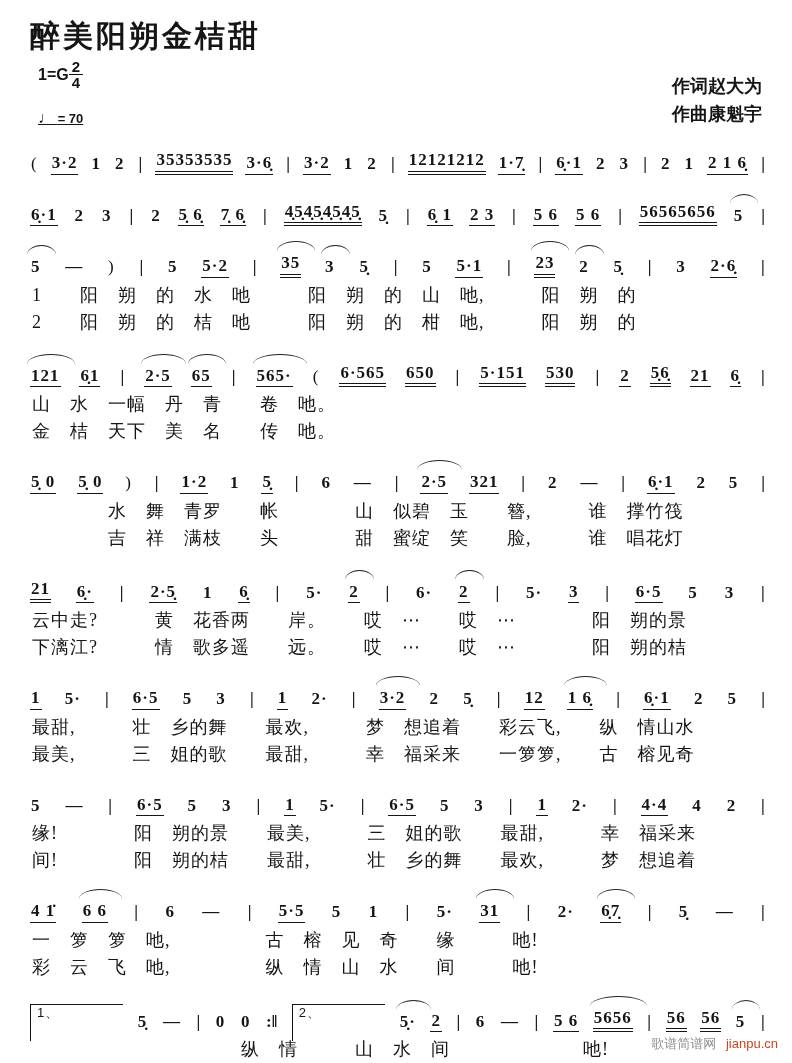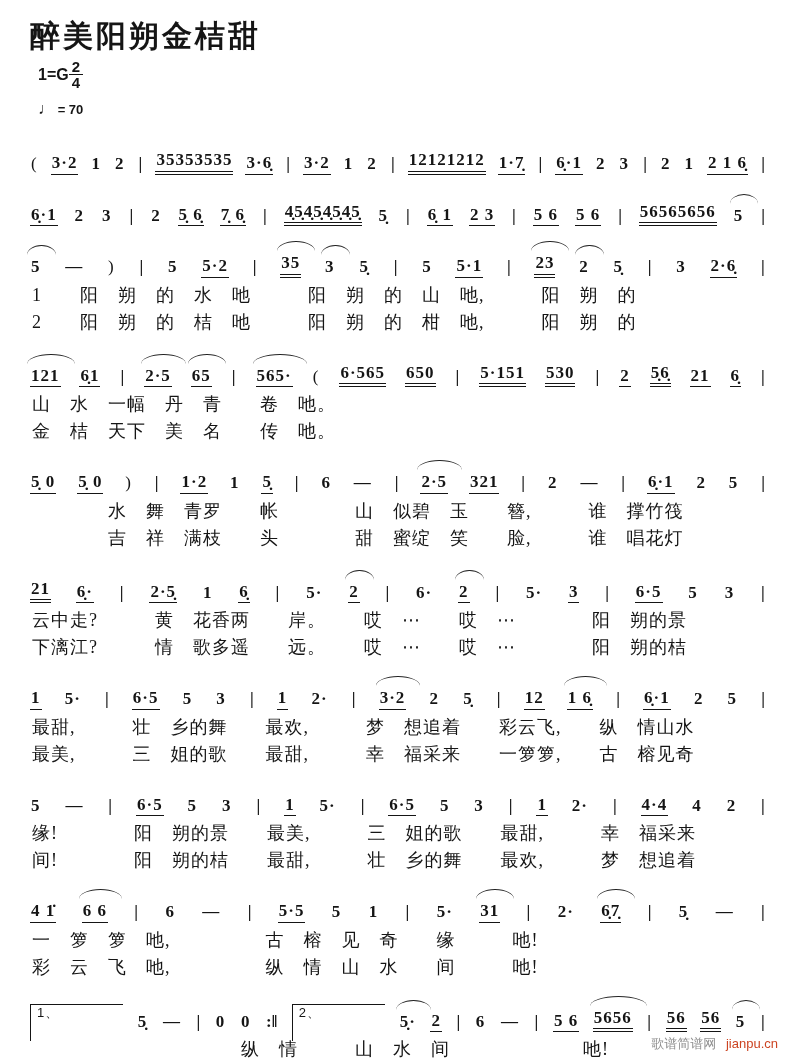--- a/index.html
+++ b/index.html
@@ -12,21 +12,21 @@
   .title{
     text-align:left;font-size:30px;font-weight:bold;letter-spacing:3px;
     font-family:"Liberation Sans", sans-serif;margin:10px 0 0 0;
   }
   .meta{display:flex;justify-content:space-between;align-items:flex-start;margin-top:2px;height:72px;}
   .left-meta{padding-left:8px;font-family:"Liberation Sans", sans-serif;}
   .keyrow{font-size:16px;font-weight:bold;display:flex;align-items:center;gap:0;}
   .frac{display:inline-flex;flex-direction:column;align-items:center;line-height:1.02;font-size:15px;}
   .frac .num{border-bottom:1.6px solid #151515;padding:0 3px;}
   .frac .den{padding:0 3px;}
-  .temporow{font-size:13px;font-weight:bold;margin-top:9px;}
+  .temporow{font-size:13px;font-weight:bold;margin-top:18px;text-decoration:underline;}
   .temporow .tglyph{font-size:16px;}
   .credits{
     font-family:"Liberation Sans", sans-serif;font-size:18px;font-weight:bold;
     text-align:right;line-height:1.55;padding-right:4px;margin-top:14px;
   }
   .score{margin-top:4px;}
   .system{margin-bottom:12px;}
   .notes{
     display:flex;align-items:flex-end;justify-content:space-between;
     font-weight:bold;font-size:17px;padding-top:15px;letter-spacing:1px;
@@ -72,20 +72,24 @@
         <span class="frac">
           <span class="num">2</span>
           <span class="den">4</span>
         </span>
       </div>
       <div class="temporow">
         <span class="tglyph">♩</span>
         <span>= 70</span>
       </div>
     </div>
+    <div class="credits">
+      <div>作词赵大为</div>
+      <div>作曲康魁宇</div>
+    </div>
   </div>
 
   <div class="score">
       <div class="system">
         <div class="notes">
           <span class="tk paren">(</span>
           <span class="tk u1">3·2</span>
           <span class="tk">1</span>
           <span class="tk">2</span>
           <span class="tk bar">|</span>

